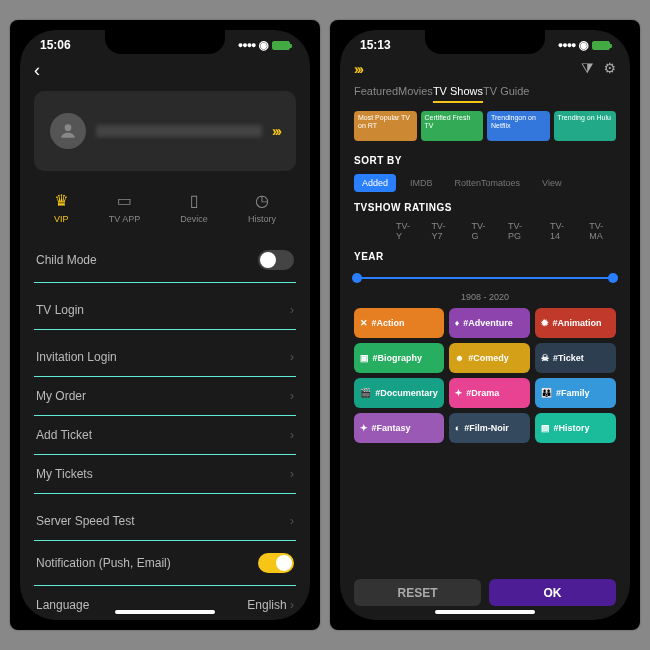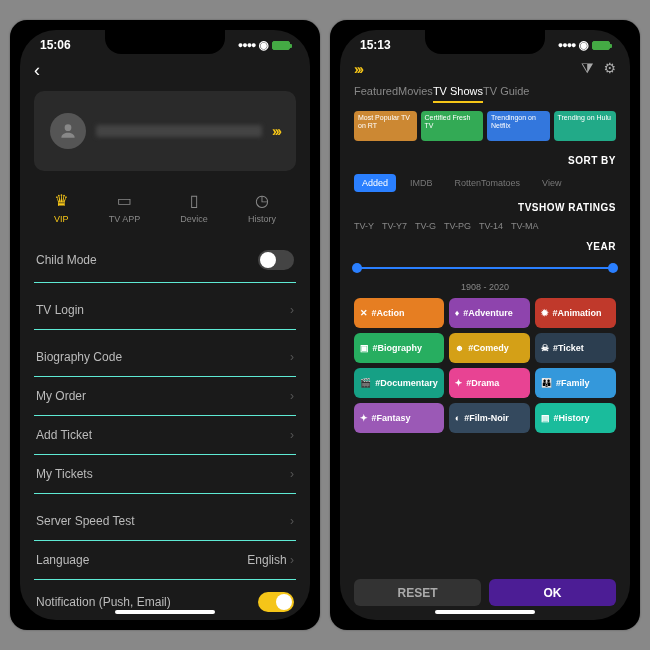--- a/index.html
+++ b/index.html
@@ -1,17 +1,17 @@
 <!DOCTYPE html>
 <html><head>
 <meta charset="utf-8">
 <style>
   * { box-sizing: border-box; margin: 0; padding: 0; font-family: -apple-system, sans-serif; }
   body { background: #888; width: 650px; height: 650px; display: flex; gap: 10px; padding: 20px 10px; }
-  .phone-frame { flex: 1; background: #000; border-radius: 17px; padding: 10px; position: relative; box-shadow: 0 0 2px #555; }
+  .phone-frame { flex: 1; background: #000; border-radius: 8px; padding: 10px; position: relative; box-shadow: 0 0 2px #555; }
   .phone-screen { background: #1a1a1a; border-radius: 36px; height: 100%; overflow: hidden; position: relative; display: flex; flex-direction: column; }
   .notch { position: absolute; top: 0; left: 50%; transform: translateX(-50%); width: 120px; height: 24px; background: #000; border-radius: 0 0 16px 16px; z-index: 10; }
   .status-bar { display: flex; justify-content: space-between; padding: 8px 20px 4px; color: #fff; font-size: 12px; font-weight: 600; }
   .status-right { display: flex; gap: 3px; align-items: center; }
   .signal { font-size: 9px; letter-spacing: -1px; }
   .battery { width: 18px; height: 9px; border: 1px solid #4a4; border-radius: 2px; background: #4a4; position: relative; }
   .battery::after { content: ''; position: absolute; right: -3px; top: 2px; width: 2px; height: 4px; background: #4a4; border-radius: 0 1px 1px 0; }
   .content { flex: 1; overflow: hidden; padding: 0 14px; color: #aaa; font-size: 11px; }
 
   
@@ -37,25 +37,25 @@
   
   .header2 { display: flex; justify-content: space-between; align-items: center; padding: 4px 0 8px; }
   .tabs { display: flex; gap: 0; font-size: 11px; color: #888; padding-bottom: 8px; }
   .tab.active { color: #fff; border-bottom: 2px solid #f5c518; padding-bottom: 4px; }
   .chips-row { display: flex; gap: 4px; overflow: hidden; margin-bottom: 14px; }
   .chip { flex: 1; min-width: 0; height: 30px; border-radius: 4px; font-size: 7px; color: #fff; padding: 3px 4px; line-height: 1.1; }
   .chip.red { background: #c83; }
   .chip.green { background: #3a5; }
   .chip.blue { background: #37d; }
   .chip.teal { background: #2a8; }
-  .section-label { font-size: 10px; font-weight: 700; color: #fff; margin: 10px 0 8px; letter-spacing: 0.5px; text-align: right; }
+  .section-label { font-size: 10px; font-weight: 700; color: #fff; margin: 10px 0 8px; letter-spacing: 0.5px; }
   .sort-row { display: flex; gap: 6px; flex-wrap: wrap; align-items: center; }
   .sort-opt { font-size: 9px; color: #777; padding: 4px 8px; border-radius: 4px; }
   .sort-opt.active { background: #2a7fff; color: #fff; }
-  .rating-row { display: flex; gap: 8px; font-size: 9px; color: #888; }
+  .rating-row { display: flex; gap: 16px; font-size: 9px; color: #888; margin-left: 42px; }
   .slider { position: relative; height: 16px; margin: 6px 0 2px; }
   .slider-track { position: absolute; top: 7px; left: 0; right: 0; height: 2px; background: #2a7fff; }
   .slider-thumb { position: absolute; top: 3px; width: 10px; height: 10px; border-radius: 50%; background: #2a7fff; }
   .slider-thumb.l { left: -2px; }
   .slider-thumb.r { right: -2px; }
   .year-label { text-align: center; font-size: 9px; color: #888; margin-top: 6px; }
   .genre-grid { display: grid; grid-template-columns: repeat(3, 1fr); gap: 5px; margin-top: 6px; }
   .genre-tile { height: 30px; border-radius: 6px; color: #fff; font-size: 9px; display: flex; align-items: center; padding: 0 6px; gap: 4px; font-weight: 600; }
   .genre-icon { font-size: 9px; }
   .bottom-bar { position: absolute; bottom: 14px; left: 14px; right: 14px; display: flex; gap: 8px; }
@@ -115,48 +115,48 @@
         </div>
       </div>
       <div class="setting-group">
         <div class="setting-row">
             <span>TV Login</span>
             <span class="chev">›</span>
           </div>
       </div>
       <div class="setting-group">
         <div class="setting-row">
-            <span>Biography Code</span>
+            <span>Invitation Login</span>
             <span class="chev">›</span>
           </div>
         <div class="setting-row">
             <span>My Order</span>
             <span class="chev">›</span>
           </div>
         <div class="setting-row">
             <span>Add Ticket</span>
             <span class="chev">›</span>
           </div>
         <div class="setting-row">
             <span>My Tickets</span>
             <span class="chev">›</span>
           </div>
       </div>
       <div class="setting-group">
         <div class="setting-row">
             <span>Server Speed Test</span>
             <span class="chev">›</span>
+          </div>
+        <div class="setting-row">
+            <span>Notification (Push, Email)</span>
+            <div class="toggle on"></div>
           </div>
         <div class="setting-row">
             <span>Language</span>
             <span><span>English</span> <span class="chev">›</span></span>
-          </div>
-        <div class="setting-row">
-            <span>Notification (Push, Email)</span>
-            <div class="toggle on"></div>
           </div>
       </div>
     </div>
     <div class="home-ind"></div>
   </div>
 </div>
 
 <div class="phone-frame">
   <div class="phone-screen">
     <div class="notch"></div>

